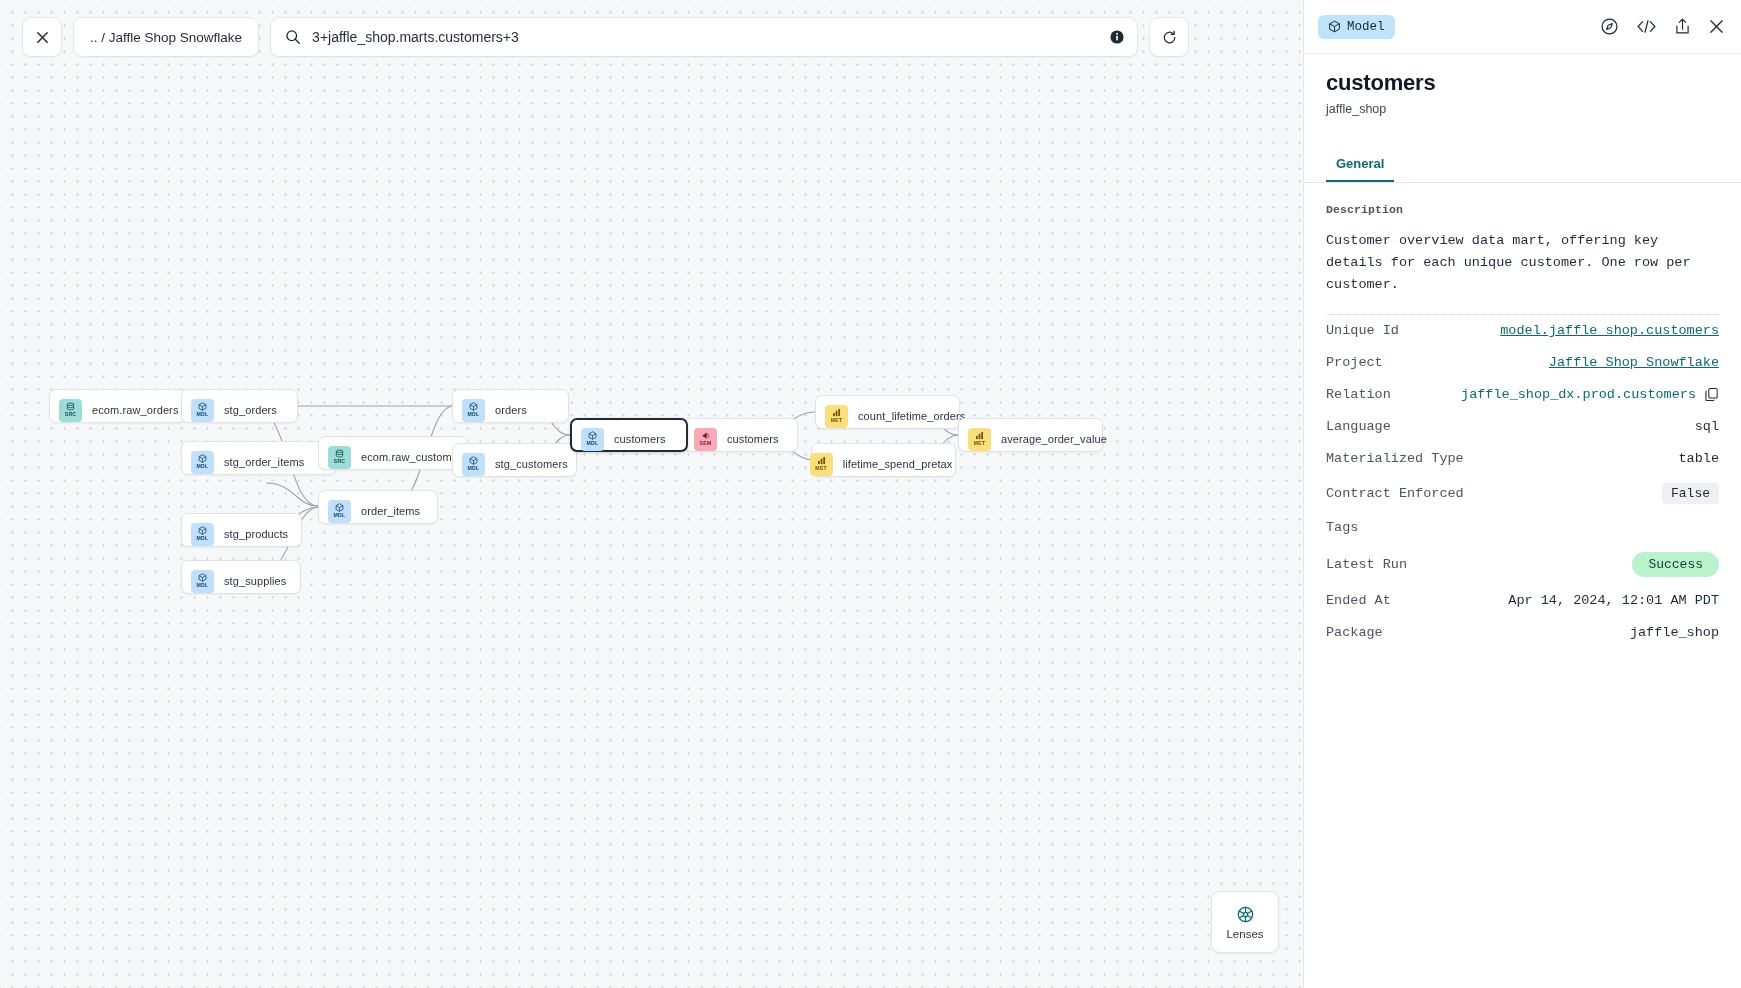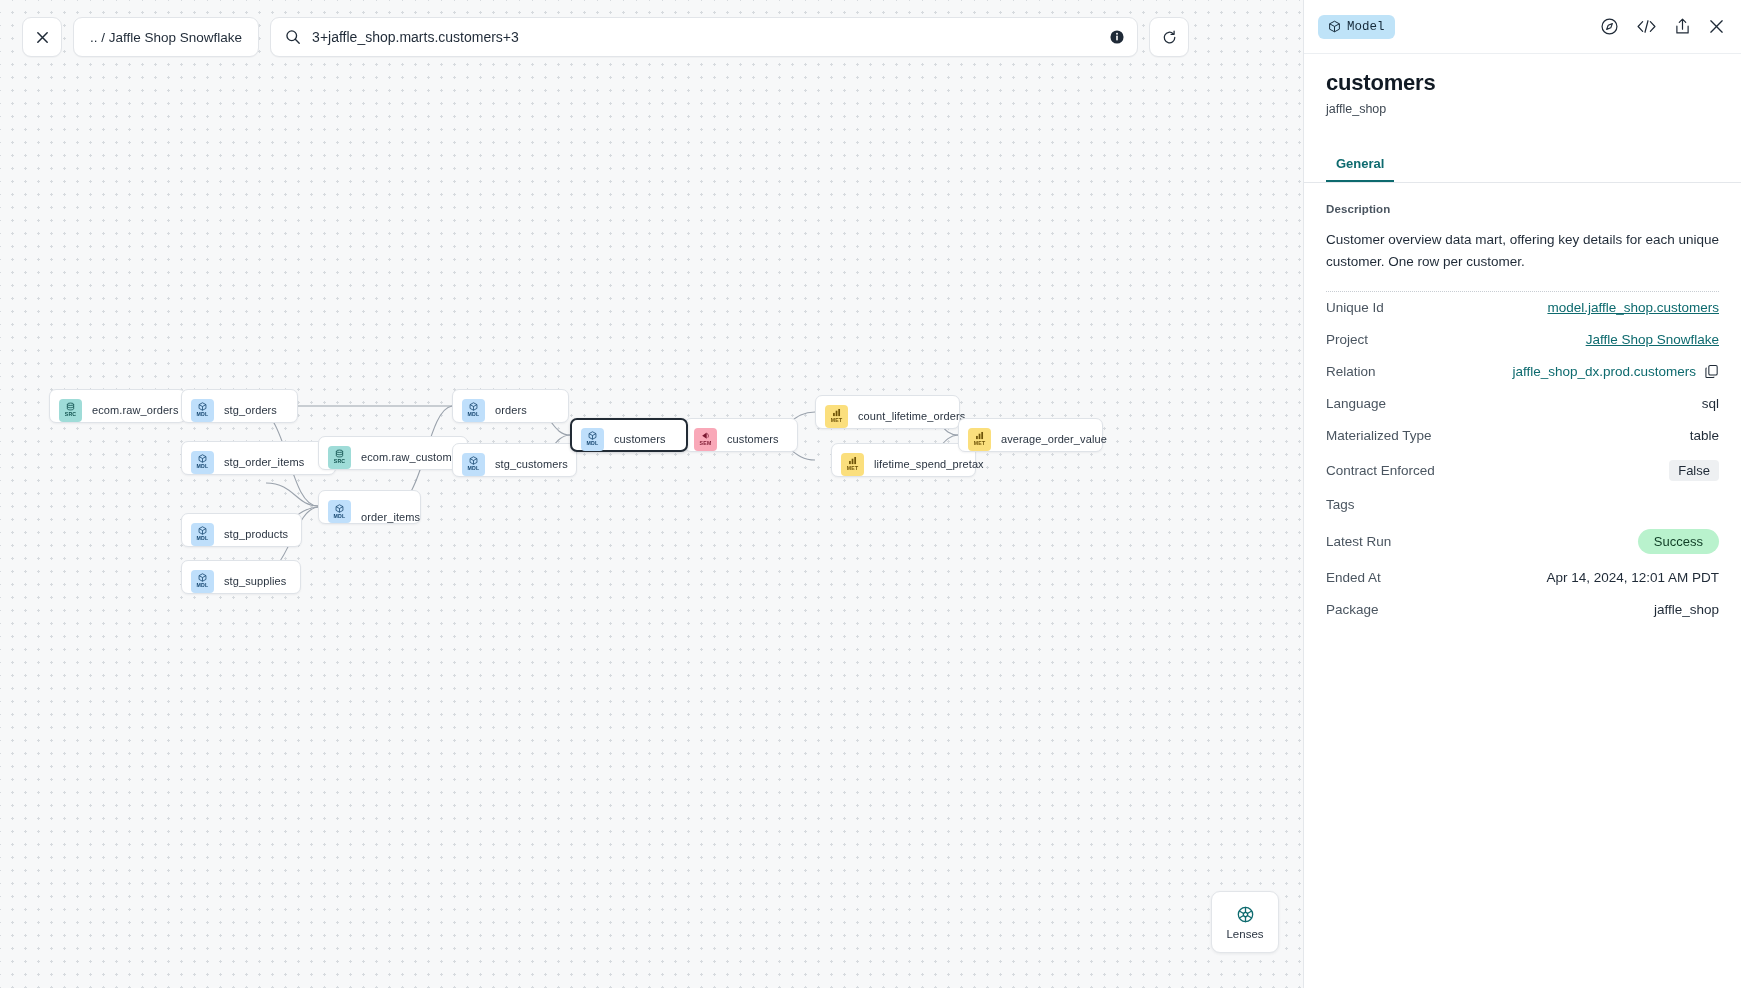--- a/index.html
+++ b/index.html
@@ -165,21 +165,21 @@
   .panel-sub { font-size: 12.5px; color: #3e4853; margin-top: 6px; }
 
   .tabs { display: flex; padding: 0 22px; margin-top: 40px; border-bottom: 1px solid #e4e7eb; }
   .tab {
     font-size: 13px; color: #0d6a6e; font-weight: 600;
     padding: 0 10px 9px 10px;
     border-bottom: 2.5px solid #0d6a6e;
     cursor: pointer;
   }
 
-  .panel-body { padding: 20px 22px 0 22px; overflow-y: auto; flex: 1; }
+  .panel-body { padding: 20px 22px 0 22px; overflow-y: auto; flex: 1; font-family: Liberation Mono, monospace; }
   .sec-label { font-size: 11.5px; font-weight: 700; color: #4a5560; letter-spacing: .1px; }
   .desc {
     margin-top: 14px;
     font-size: 13.5px; color: #1f2a37; line-height: 1.62;
   }
   .divider { border-top: 1px dotted #c8cdd3; margin: 18px 0 0 0; }
 
   .row {
     display: flex; align-items: center; justify-content: space-between;
     min-height: 32px;
@@ -327,21 +327,21 @@
           <span class="badge src">
             <svg class="bg-ico" width="9" height="9" viewBox="0 0 12 12">
               <ellipse cx="6" cy="3" rx="4.2" ry="1.6" fill="none" stroke="currentColor" stroke-width="1.1"></ellipse>
               <path d="M1.8 3 L1.8 9 C1.8 9.9 3.7 10.6 6 10.6 C8.3 10.6 10.2 9.9 10.2 9 L10.2 3" fill="none" stroke="currentColor" stroke-width="1.1"></path>
               <path d="M1.8 6 C1.8 6.9 3.7 7.6 6 7.6 C8.3 7.6 10.2 6.9 10.2 6" fill="none" stroke="currentColor" stroke-width="1.1"></path>
             </svg>
             <span class="bg-txt">SRC</span>
           </span>
           <span class="node-label">ecom.raw_customers</span>
         </div>
-        <div class="node" style="left: 318px; top: 490px; width: 103px; align-items: flex-end;">
+        <div class="node" style="left: 318px; top: 490px; width: 120px;">
           <span class="badge mdl">
             <svg class="bg-ico" width="9" height="9" viewBox="0 0 12 12">
               <path d="M6 1 L10.6 3.5 L10.6 8.5 L6 11 L1.4 8.5 L1.4 3.5 Z" fill="none" stroke="currentColor" stroke-width="1.05" stroke-linejoin="round"></path>
               <path d="M1.4 3.5 L6 6 L10.6 3.5 M6 6 L6 11" fill="none" stroke="currentColor" stroke-width="1.05"></path>
             </svg>
             <span class="bg-txt">MDL</span>
           </span>
           <span class="node-label">order_items</span>
         </div>
         <div class="node" style="left: 452px; top: 389px; width: 117px;">
@@ -388,21 +388,21 @@
           <span class="badge met">
             <svg class="bg-ico" width="9" height="9" viewBox="0 0 12 12">
               <rect x="1.4" y="6.6" width="2.3" height="4.2" fill="currentColor"></rect>
               <rect x="4.9" y="3.6" width="2.3" height="7.2" fill="currentColor"></rect>
               <rect x="8.4" y="1.3" width="2.3" height="9.5" fill="currentColor"></rect>
             </svg>
             <span class="bg-txt">MET</span>
           </span>
           <span class="node-label">count_lifetime_orders</span>
         </div>
-        <div class="node" style="left: 831px; top: 443px; width: 145px;">
+        <div class="node" style="left: 811px; top: 443px; width: 145px; justify-content: center;">
           <span class="badge met">
             <svg class="bg-ico" width="9" height="9" viewBox="0 0 12 12">
               <rect x="1.4" y="6.6" width="2.3" height="4.2" fill="currentColor"></rect>
               <rect x="4.9" y="3.6" width="2.3" height="7.2" fill="currentColor"></rect>
               <rect x="8.4" y="1.3" width="2.3" height="9.5" fill="currentColor"></rect>
             </svg>
             <span class="bg-txt">MET</span>
           </span>
           <span class="node-label">lifetime_spend_pretax</span>
         </div>

